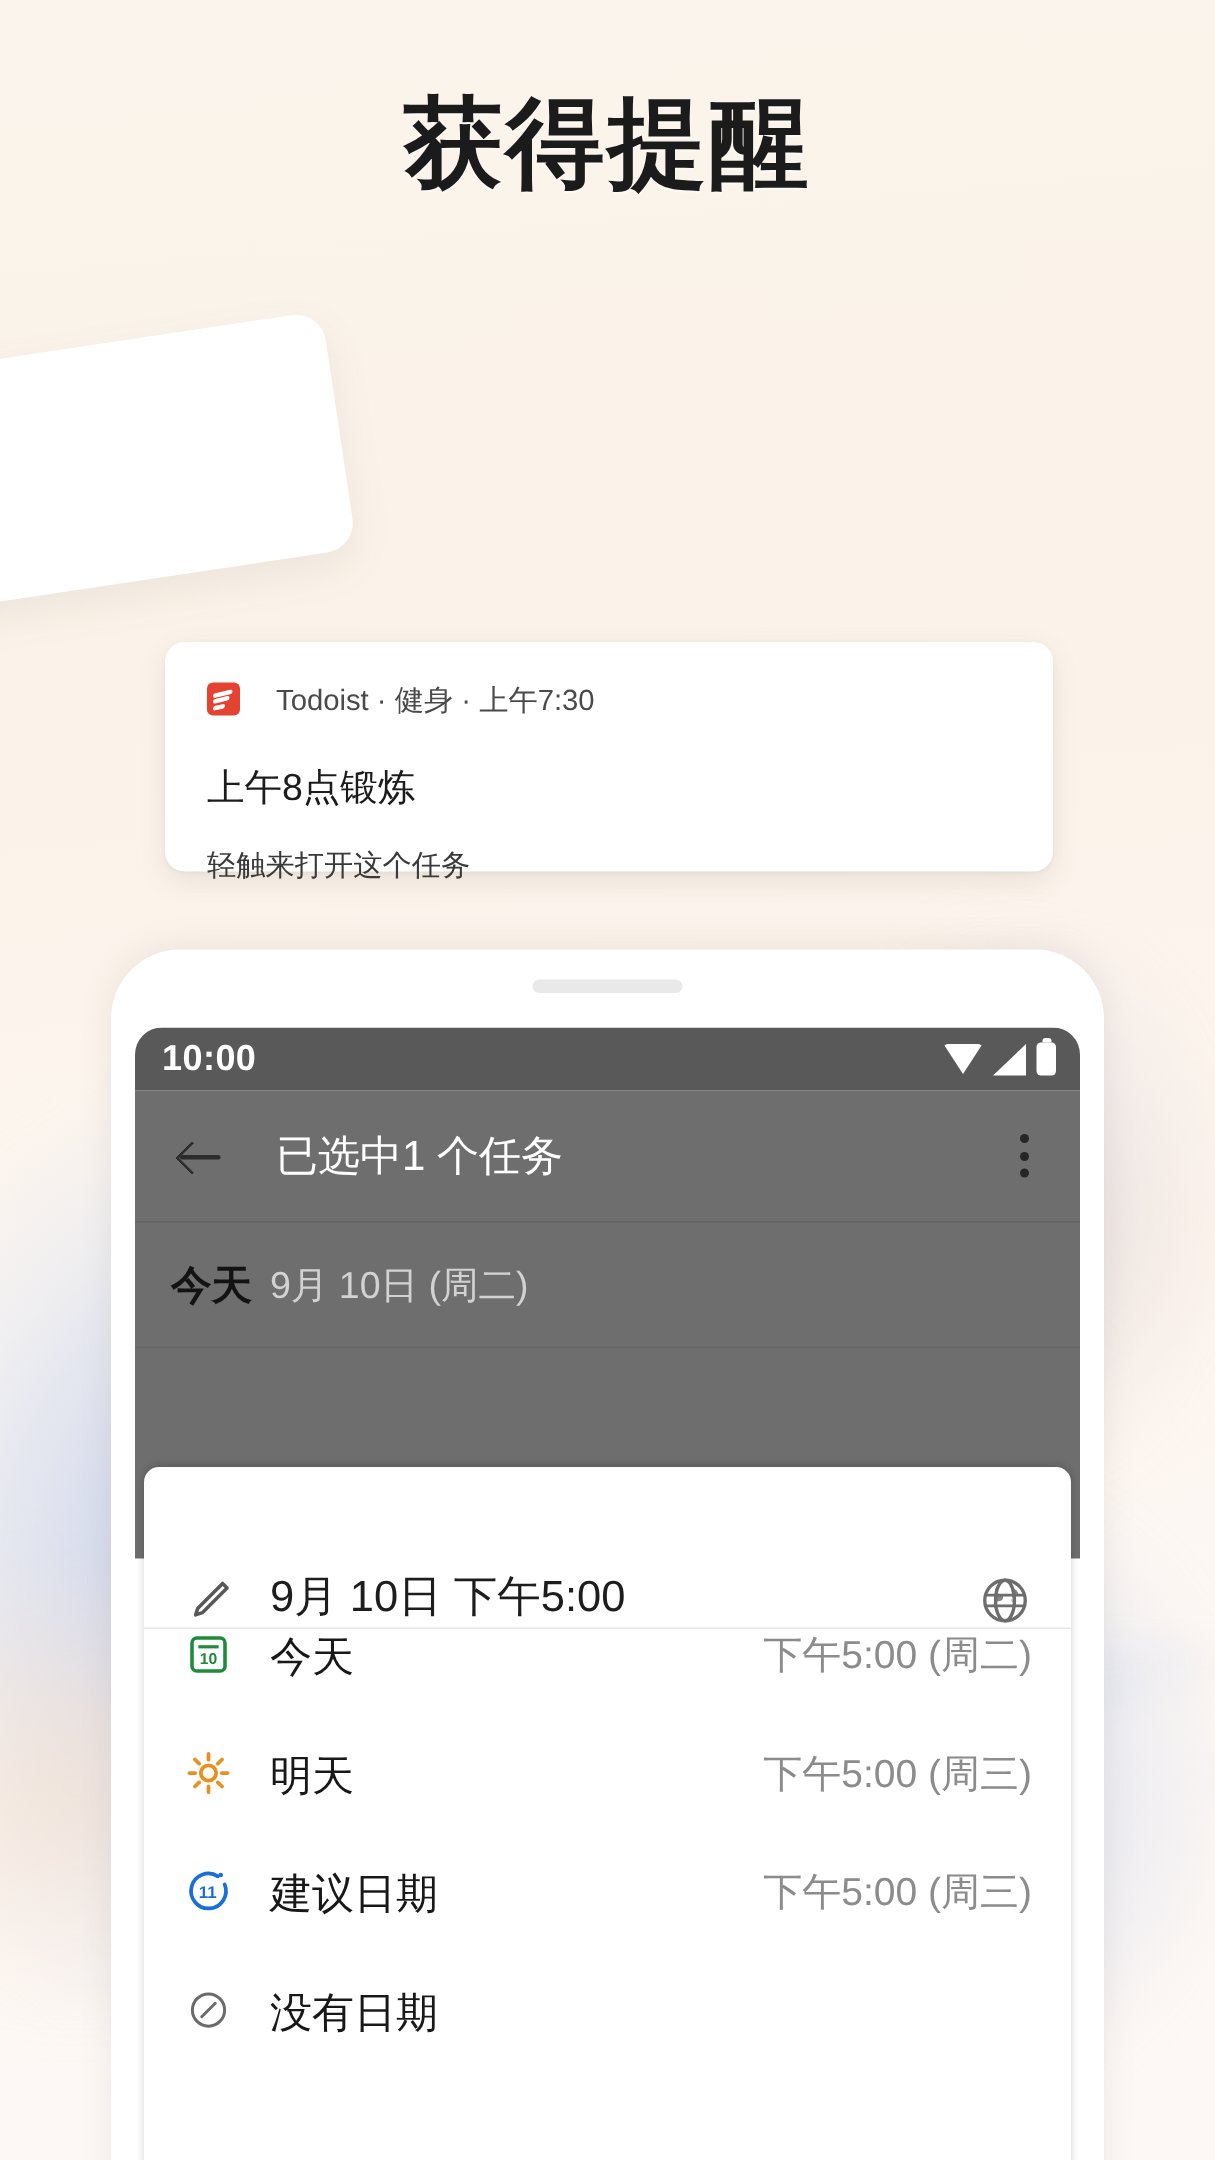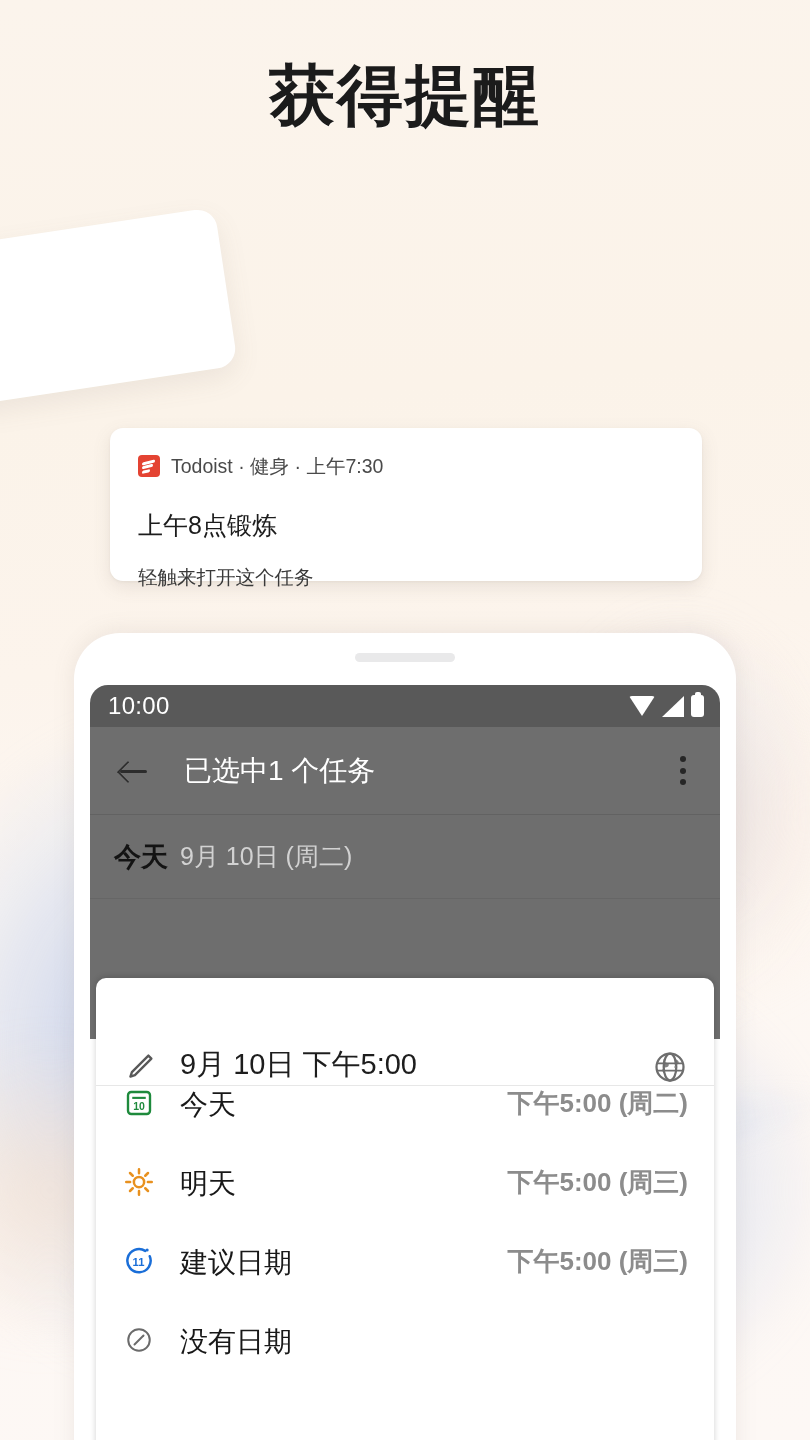--- a/index.html
+++ b/index.html
@@ -149,21 +149,21 @@
     height: 153px;
     background: #ffffff;
     border-radius: 13px;
     box-shadow: 0 6px 18px rgba(110,100,95,0.13), 0 1px 3px rgba(110,100,95,0.08);
     box-sizing: border-box;
     padding: 26px 28px 0 28px;
   }
   .notif-head {
     display: flex;
     align-items: center;
-    gap: 11px;
+    gap: 24px;
     height: 24px;
   }
   .todoist-icon {
     width: 22px;
     height: 22px;
     border-radius: 4px;
     background: #e44332;
     position: relative;
     flex: none;
     overflow: hidden;
@@ -237,21 +237,21 @@
     background: #595959;
     display: flex;
     align-items: center;
     justify-content: space-between;
     padding: 0 16px 0 18px;
     box-sizing: border-box;
   }
   .sb-time {
     color: #ffffff;
     font-size: 24px;
-    font-weight: 400;
+    font-weight: 700;
     letter-spacing: 0.3px;
   }
   .sb-icons {
     display: flex;
     align-items: center;
     gap: 7px;
   }
   .ic-wifi {
     width: 0; height: 0;
     border-left: 13px solid transparent;
@@ -419,21 +419,20 @@
     margin-left: 24px;
     font-size: 28px;
     color: #181818;
     white-space: nowrap;
   }
   .opt-value {
     margin-left: auto;
     font-size: 26px;
     color: #8c8c8c;
     white-space: nowrap;
-    font-weight: bold;
   }
 </style>
 </head>
 <body>
 
 <div id="stage">
 
   <div class="bg-base"></div>
   <div class="wash-peach-a"></div>
   <div class="wash-top-right"></div>

